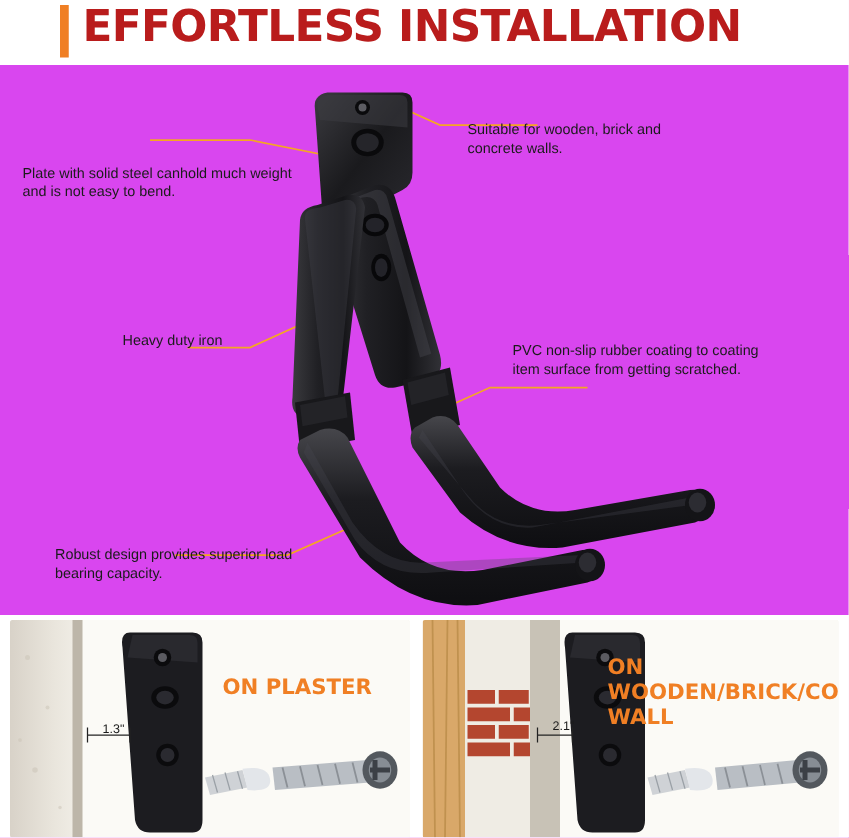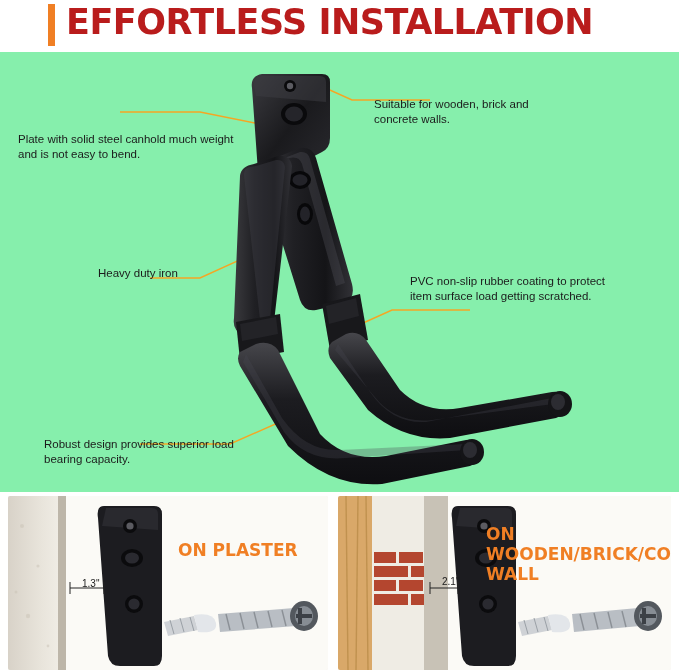--- a/index.html
+++ b/index.html
@@ -47,21 +47,21 @@
     font-family: "DejaVu Sans", sans-serif;
     white-space: nowrap;
   }
 
   
   .hero {
     position: absolute;
     left: 0; top: 52px;
     width: 679px;
     height: 440px;
-    background: #86efac;
+    background: #d946ef;
   }
   .hero svg {
     position: absolute;
     left: 0; top: 0;
   }
 
   .callout {
     position: absolute;
     font-size: 11.5px;
     line-height: 15px;
@@ -206,21 +206,21 @@
         <ellipse cx="558" cy="350" rx="7" ry="8" fill="#2c2c32"></ellipse>
       </g>
     </svg>
 
     <div class="callout c-topright">Suitable for wooden, brick and concrete walls.</div>
 
     <div class="callout c-heavy">Heavy duty iron</div>
 
     <div class="callout c-left1">Plate with solid steel canhold much weight and is not easy to bend.</div>
 
-    <div class="callout c-pvc">PVC non-slip rubber coating to protect item surface load getting scratched.</div>
+    <div class="callout c-pvc">PVC non-slip rubber coating to coating item surface from getting scratched.</div>
 
     <div class="callout c-robust">Robust design provides superior load bearing capacity.</div>
   </div>
 
   <div class="bottom">
 
     <div class="panel panel-left">
       <svg width="320" height="174" viewBox="0 0 320 174">
         <defs>
           <linearGradient id="plasterWall" x1="0" y1="0" x2="1" y2="0">

